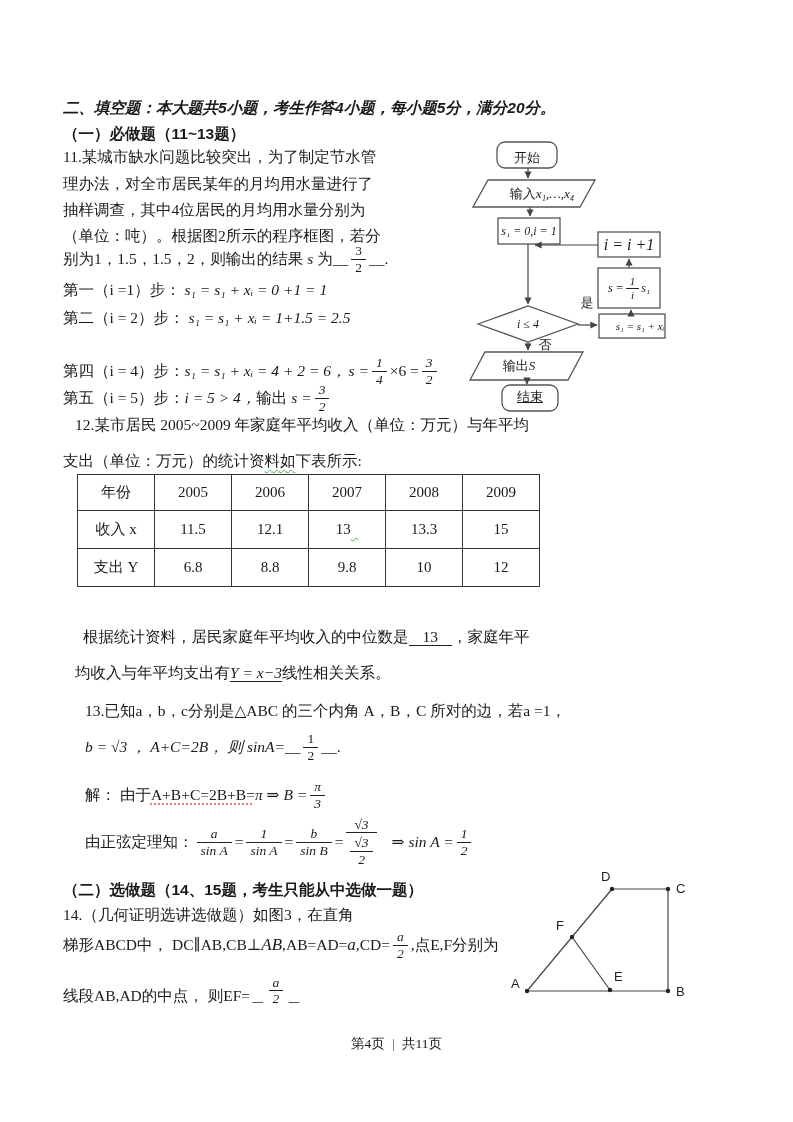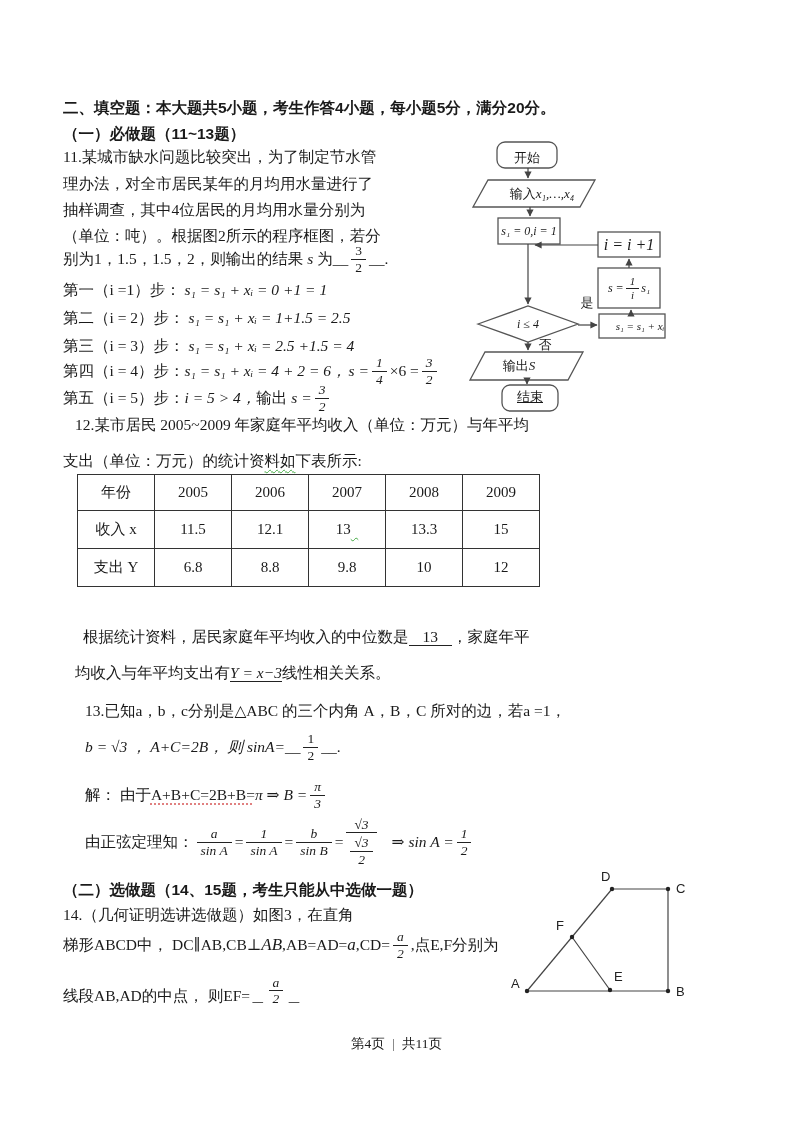--- a/index.html
+++ b/index.html
@@ -23,21 +23,21 @@
   .fc-label{position:absolute;display:flex;align-items:center;justify-content:center;font-size:13px;}
   .fc-math{font-style:italic;font-family:"Liberation Serif","DejaVu Serif",serif;}
   svg{display:block;}
   .footer{position:absolute;left:0;right:0;top:1035px;text-align:center;font-size:13.5px;}
 </style>
 </head>
 <body>
 
 <div class="page">
 
-  <div class="line hd" style="left:63px;top:98px;">二、填空题：本大题共5小题，考生作答4小题，每小题5分，满分20分。</div>
+  <div class="line hd" style="left:63px;top:98px;font-style:italic;">二、填空题：本大题共5小题，考生作答4小题，每小题5分，满分20分。</div>
   <div class="line hd" style="left:63px;top:124px;">（一）必做题（11~13题）</div>
 
   <div class="line" style="left:63px;top:147px;">11.某城市缺水问题比较突出，为了制定节水管</div>
   <div class="line" style="left:63px;top:174px;">理办法，对全市居民某年的月均用水量进行了</div>
   <div class="line" style="left:63px;top:200px;">抽样调查，其中4位居民的月均用水量分别为</div>
   <div class="line" style="left:63px;top:226px;">（单位：吨）。根据图2所示的程序框图，若分</div>
 
   <div class="mline" style="left:63px;top:243px;height:32px;">
     <span>别为1，1.5，1.5，2，则输出的结果</span>
     <span class="math" style="margin:0 4px;">s</span>
@@ -49,24 +49,20 @@
     <span>__.</span>
   </div>
 
   <div class="line" style="left:63px;top:280px;">
     <span>第一（i =1）步：</span>
     <span class="math">s₁ = s₁ + xᵢ = 0 +1 = 1</span>
   </div>
   <div class="line" style="left:63px;top:308px;">
     <span>第二（i = 2）步：</span>
     <span class="math">s₁ = s₁ + xᵢ = 1+1.5 = 2.5</span>
-  </div>
-  <div class="line" style="left:63px;top:336px;">
-    <span>第三（i = 3）步：</span>
-    <span class="math">s₁ = s₁ + xᵢ = 2.5 +1.5 = 4</span>
   </div>
   <div class="mline" style="left:63px;top:354px;height:34px;">
     <span>第四（i = 4）步：</span>
     <span class="math">s₁ = s₁ + xᵢ = 4 + 2 = 6，</span>
     <span class="math" style="margin-left:2px;">s =</span>
     <span class="frac math">
       <span class="fn">1</span>
       <span class="fd">4</span>
     </span>
     <span>×6 =</span>

